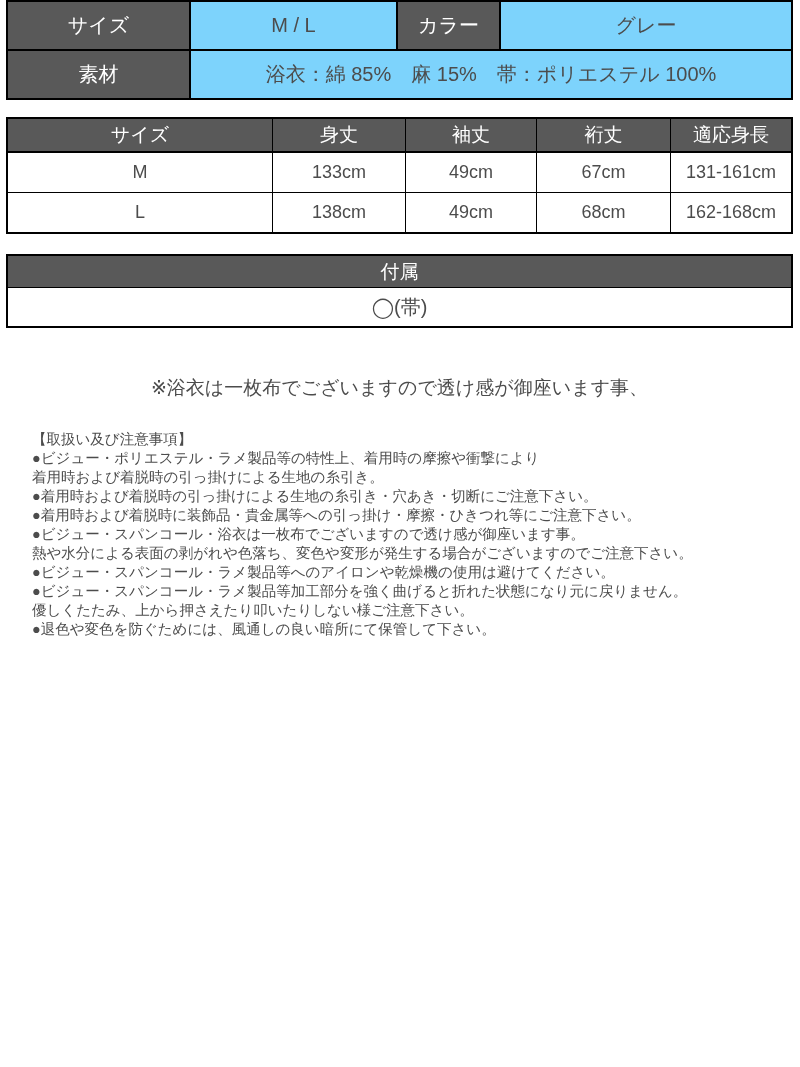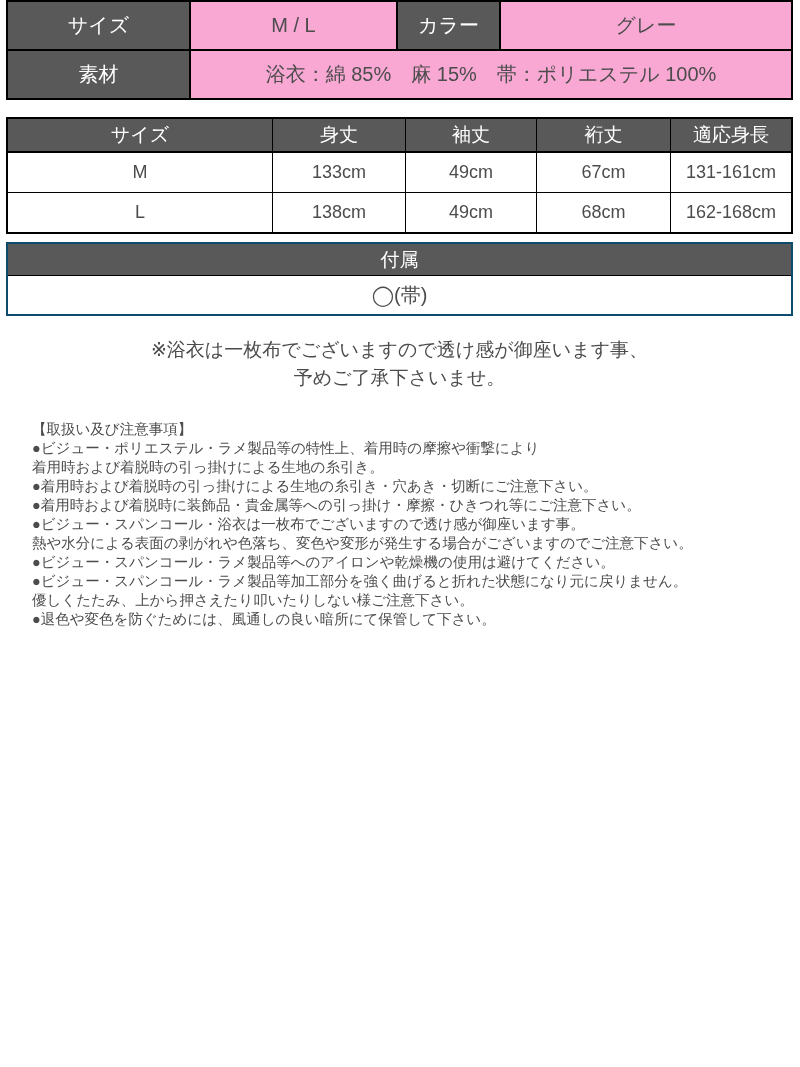--- a/index.html
+++ b/index.html
@@ -32,21 +32,21 @@
     vertical-align: middle;
   }
   .hcell {
     background: #595959;
     color: #ffffff;
     font-size: 20px;
   }
   .vcell {
     color: #4c4c4c;
     font-size: 20px;
-    background: #f9a8d4;
+    background: #7dd3fc;
   }
   
   .t-size { margin-top: 17px; border: 2px solid #000000; }
   .t-size td {
     border: 1px solid #000000;
     text-align: center;
     vertical-align: middle;
   }
   .t-size .head td {
     background: #595959;
@@ -55,41 +55,41 @@
     height: 30px;
     border-bottom: 2px solid #000000;
   }
   .t-size .data td {
     color: #4c4c4c;
     font-size: 18px;
     height: 37px;
     background: #ffffff;
   }
   
-  .t-acc { margin-top: 8px; border: 2px solid #0c4a6e; }
+  .t-acc { margin-top: 20px; border: 2px solid #000000; }
   .t-acc td {
     border: 1px solid #000000;
     text-align: center;
     vertical-align: middle;
   }
   .t-acc .acc-head td {
     background: #595959;
     color: #ffffff;
     font-size: 19px;
     height: 29px;
   }
   .t-acc .acc-val td {
     color: #4c4c4c;
     font-size: 20px;
     height: 36px;
     background: #ffffff;
   }
   
   .notice {
-    margin-top: 20px;
+    margin-top: 46px;
     text-align: center;
     font-size: 19px;
     line-height: 28px;
     color: #4c4c4c;
   }
   
   .care {
     margin-top: 28px;
     margin-left: 26px;
     font-size: 14.5px;
@@ -150,21 +150,20 @@
       <td>付属</td>
     </tr>
     <tr class="acc-val">
       <td>◯(帯)</td>
     </tr>
   </tbody>
     </table>
 
   <div class="notice">
     <div>※浴衣は一枚布でございますので透け感が御座います事、</div>
-    <div>予めご了承下さいませ。</div>
   </div>
 
   <div class="care">
     <div>【取扱い及び注意事項】</div>
     <div>●ビジュー・ポリエステル・ラメ製品等の特性上、着用時の摩擦や衝撃により</div>
     <div>着用時および着脱時の引っ掛けによる生地の糸引き。</div>
     <div>●着用時および着脱時の引っ掛けによる生地の糸引き・穴あき・切断にご注意下さい。</div>
     <div>●着用時および着脱時に装飾品・貴金属等への引っ掛け・摩擦・ひきつれ等にご注意下さい。</div>
     <div>●ビジュー・スパンコール・浴衣は一枚布でございますので透け感が御座います事。</div>
     <div>熱や水分による表面の剥がれや色落ち、変色や変形が発生する場合がございますのでご注意下さい。</div>

